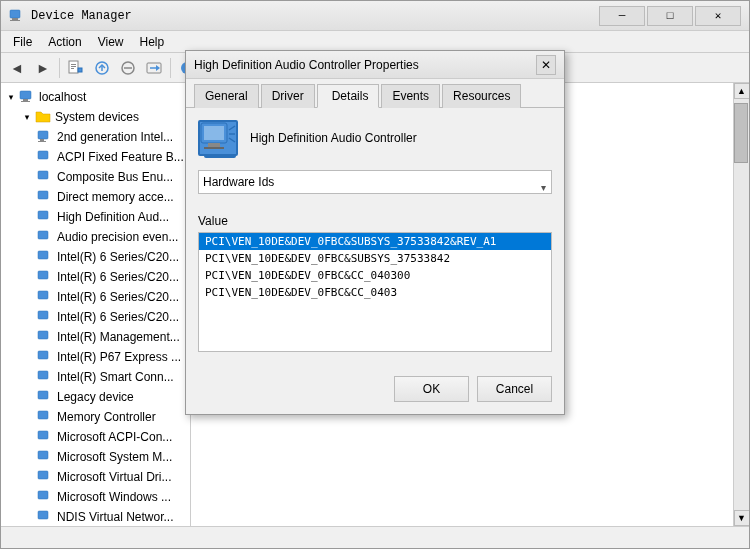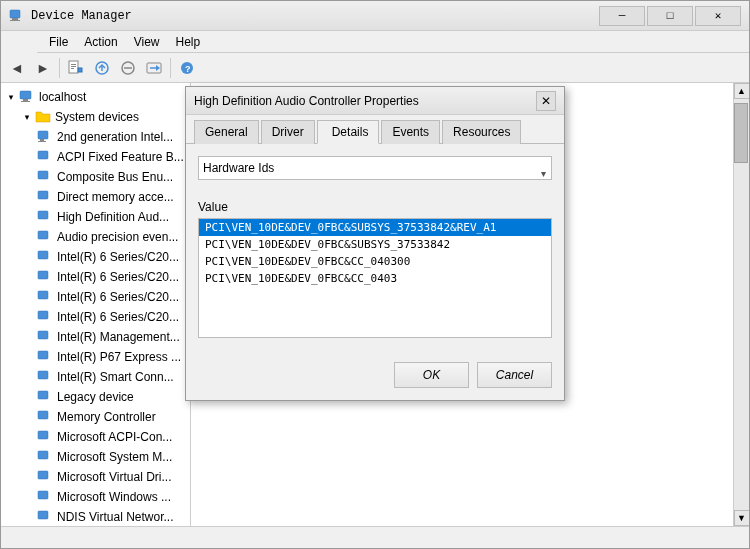--- a/index.html
+++ b/index.html
@@ -58,21 +58,20 @@
     }
 
     .menu-bar {
       height: 22px;
       display: flex;
       align-items: center;
       padding: 0 4px;
       border-bottom: 1px solid #ccc;
       flex-shrink: 0;
       background: #f0f0f0;
-      margin-left: 36px;
     }
     .menu-item {
       padding: 2px 8px;
       cursor: pointer;
       font-size: 12px;
     }
 
     .toolbar {
       height: 30px;
       display: flex;
@@ -152,21 +151,20 @@
     .tree-panel::-webkit-scrollbar-thumb { background: #c0c0c0; border: 1px solid #a0a0a0; }
     .dialog {
       width: 380px;
       background: #f0f0f0;
       border: 1px solid #999;
       box-shadow: 3px 3px 8px rgba(0,0,0,0.3);
       pointer-events: all;
       position: absolute;
       top: 50px;
       left: 185px;
-      margin-top: 36px;
     }
     .dialog-title {
       background: linear-gradient(to bottom, #f0f0f0, #e0e0e0);
       height: 28px;
       display: flex;
       align-items: center;
       padding: 0 8px;
       border-bottom: 1px solid #ccc;
       font-size: 12px;
       font-weight: normal;
@@ -295,21 +293,21 @@
       justify-content: flex-end;
       padding: 0 12px 12px;
       gap: 8px;
     }
     .dialog-btn {
       width: 75px; height: 26px;
       border: 1px solid #bbb;
       background: linear-gradient(to bottom, #f5f5f5, #e5e5e5);
       font-size: 12px;
       cursor: pointer;
-      display: flex; align-items: center; justify-content: center; font-style: italic;
+      display: flex; align-items: center; justify-content: center;
     }
 
     
     .scrollbar-track {
       width: 16px;
       background: #f0f0f0;
       border-left: 1px solid #ccc;
       display: flex;
       flex-direction: column;
       align-items: center;
@@ -626,20 +624,35 @@
   <div class="dialog-tabs">
     <div class="dialog-tab">General</div>
     <div class="dialog-tab">Driver</div>
     <div class="dialog-tab active">Details</div>
     <div class="dialog-tab">Events</div>
     <div class="dialog-tab">Resources</div>
   </div>
 
   <div class="dialog-body">
 
+    <div class="device-header">
+      <div class="device-icon-large">
+        <svg width="36" height="32" viewBox="0 0 36 32">
+          <rect x="1" y="1" width="26" height="20" rx="2" fill="#4a90d9" stroke="#2a70b9" stroke-width="1"></rect>
+          <rect x="4" y="4" width="20" height="14" fill="#87b8e8"></rect>
+          <rect x="8" y="21" width="12" height="4" fill="#888"></rect>
+          <rect x="4" y="25" width="20" height="2" fill="#666"></rect>
+
+          <line x1="29" y1="8" x2="35" y2="4" stroke="#2a70b9" stroke-width="1.5"></line>
+          <line x1="29" y1="12" x2="35" y2="12" stroke="#2a70b9" stroke-width="1.5"></line>
+          <line x1="29" y1="16" x2="35" y2="20" stroke="#2a70b9" stroke-width="1.5"></line>
+        </svg>
+      </div>
+      <span class="device-name">High Definition Audio Controller</span>
+    </div>
 
     <div class="select-wrapper">
       <select class="property-select">
         <option>Hardware Ids</option>
         <option>Compatible Ids</option>
         <option>Class</option>
         <option>Class GUID</option>
         <option>Driver</option>
         <option>Inf name</option>
         <option>Provider name</option>

